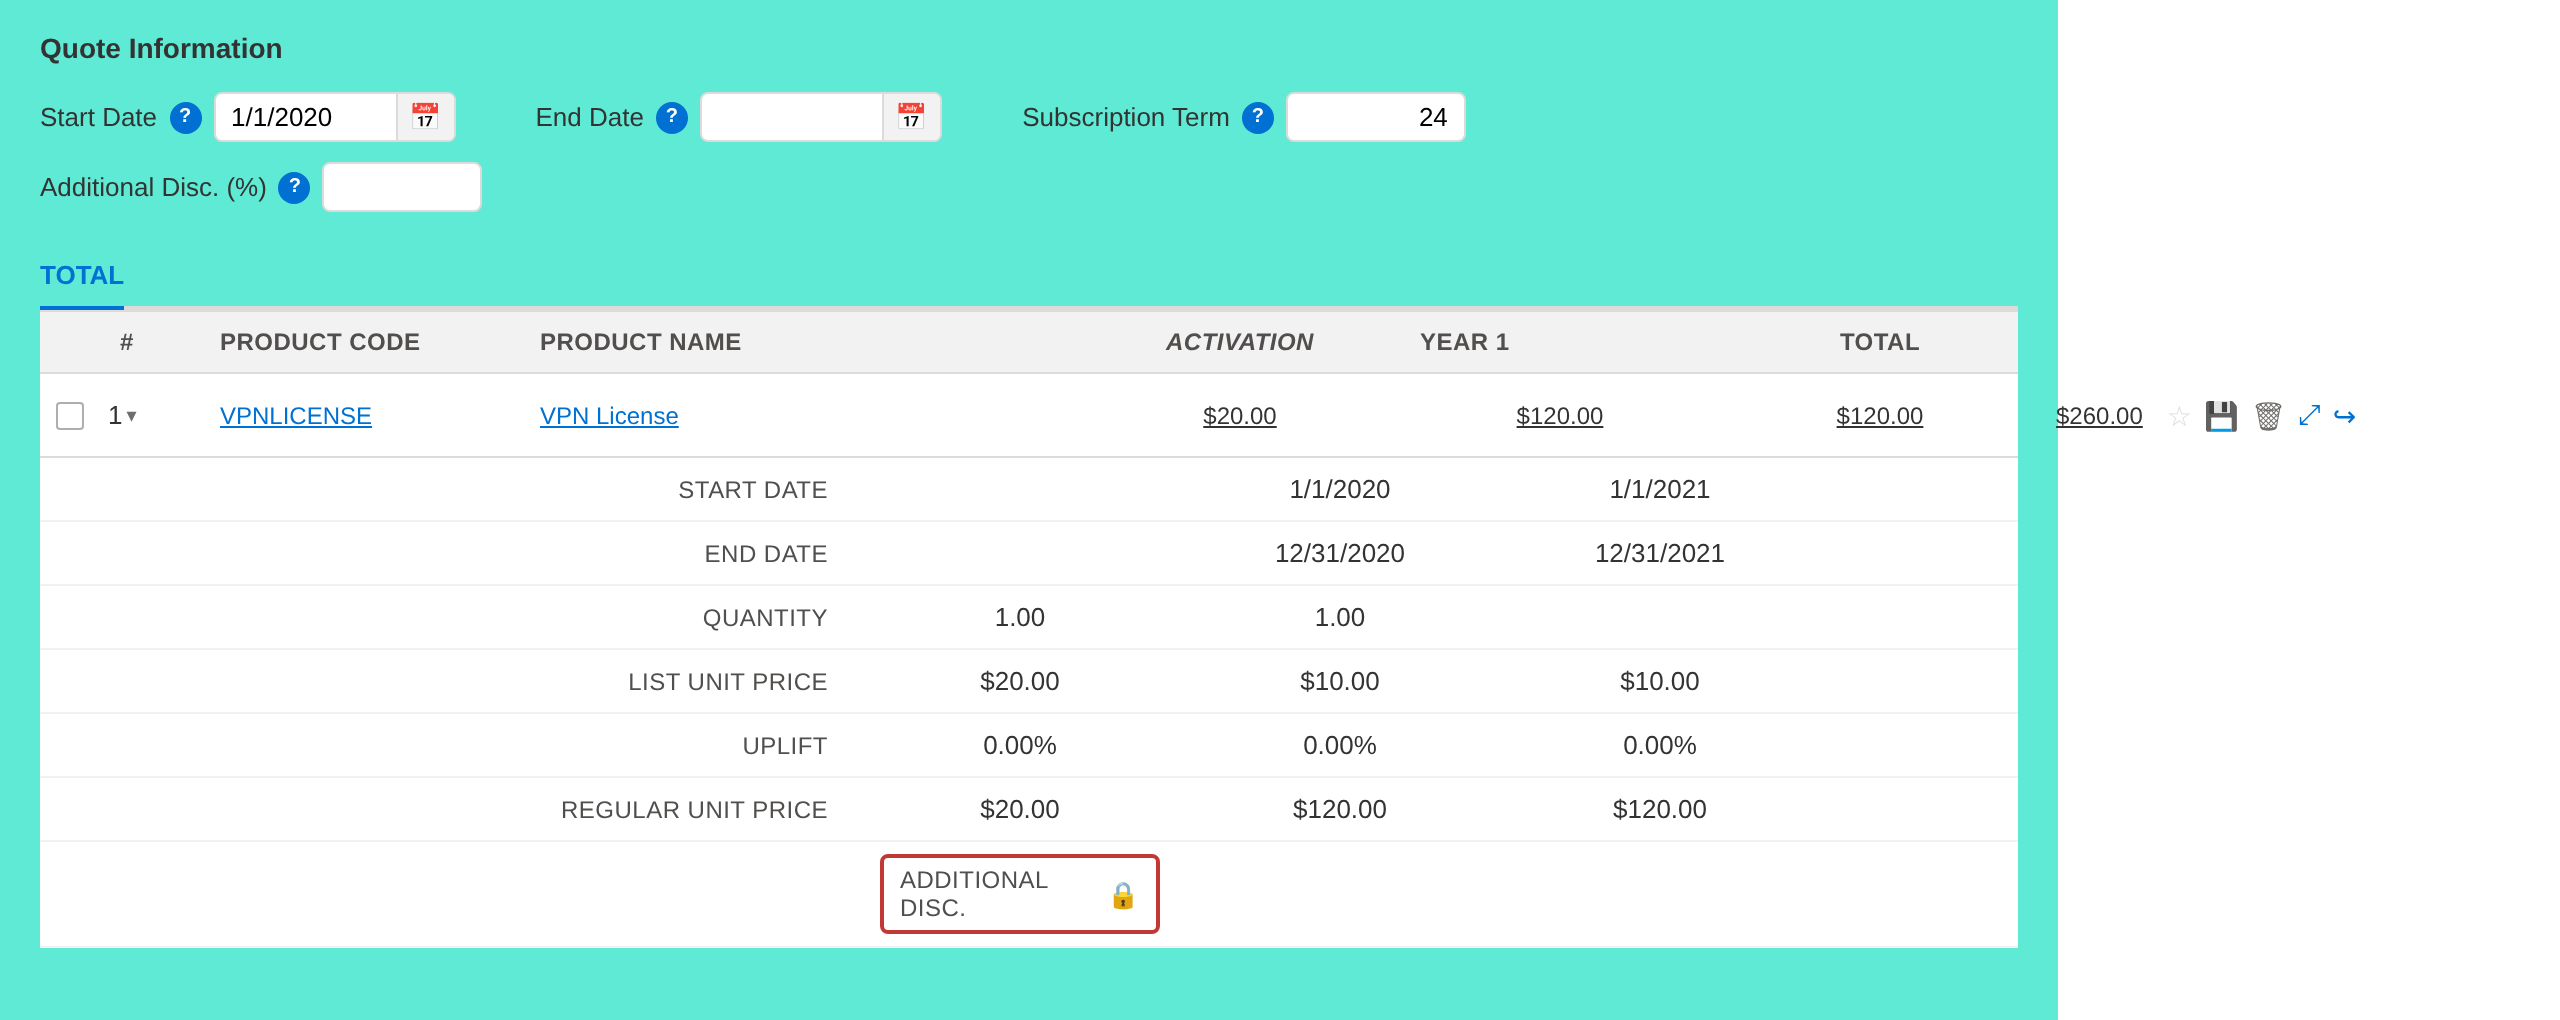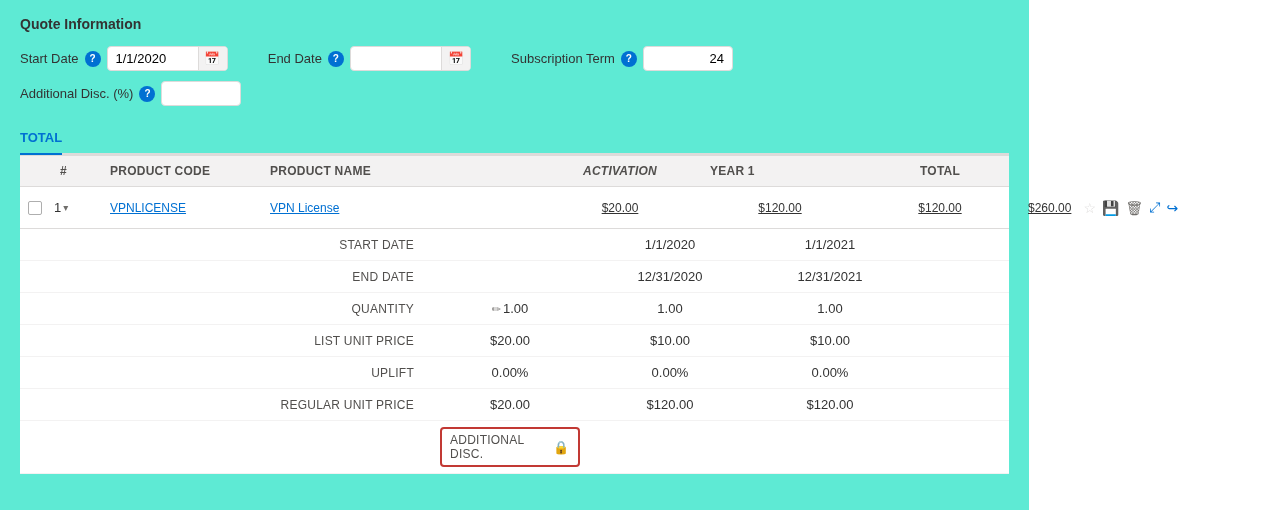--- a/index.html
+++ b/index.html
@@ -313,23 +313,20 @@
       <div class="detail-row">
         <div class="detail-label">END DATE</div>
         <div class="detail-value"></div>
         <div class="detail-value">12/31/2020</div>
         <div class="detail-value">12/31/2021</div>
         <div class="detail-value"></div>
       </div>
 
       <div class="detail-row">
         <div class="detail-label">QUANTITY</div>
-        <div class="detail-value">
-          <span class="pencil-icon">✏</span>1.00
-        </div>
         <div class="detail-value">1.00</div>
         <div class="detail-value">1.00</div>
         <div class="detail-value"></div>
       </div>
 
       <div class="detail-row">
         <div class="detail-label">LIST UNIT PRICE</div>
         <div class="detail-value">$20.00</div>
         <div class="detail-value">$10.00</div>
         <div class="detail-value">$10.00</div>

